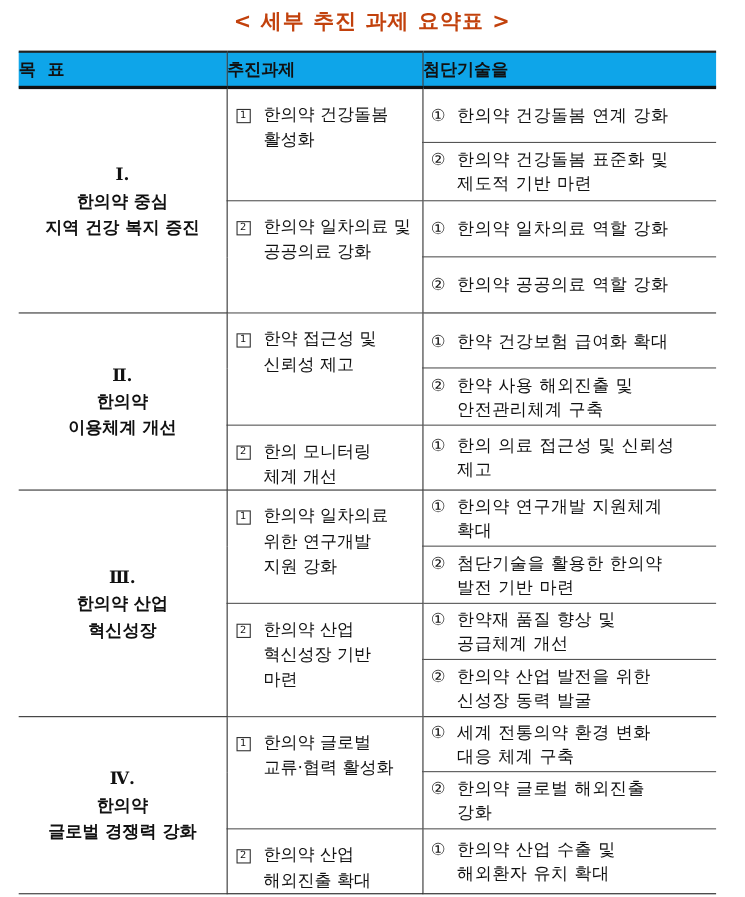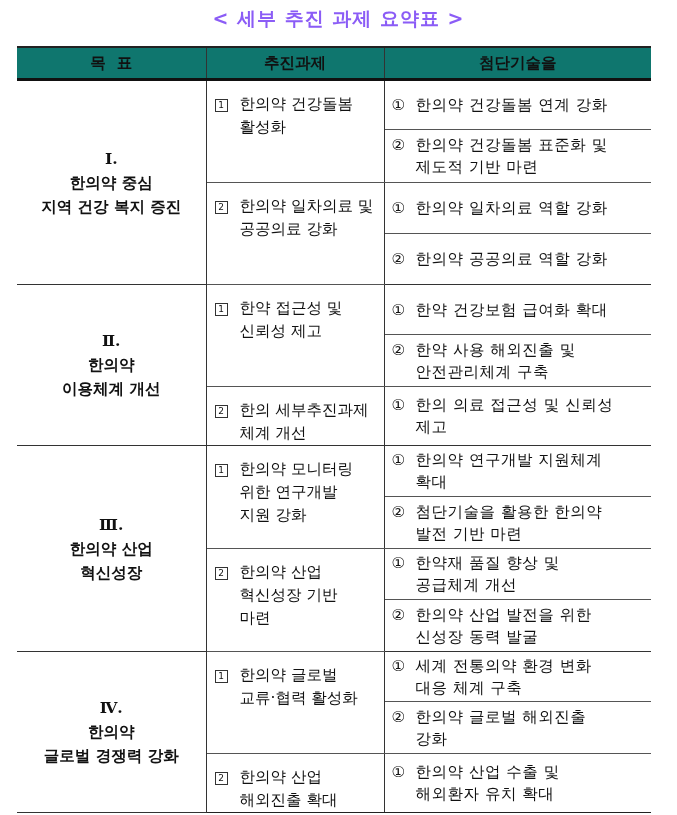--- a/index.html
+++ b/index.html
@@ -3,35 +3,35 @@
 <meta charset="utf-8">
 <style>
   html, body { margin: 0; padding: 0; background: #ffffff; }
   body {
     width: 677px; height: 815px; position: relative; overflow: hidden;
     font-family: "DejaVu Sans", "Liberation Sans", sans-serif;
     color: #111111;
   }
   .title {
     position: absolute; left: 0; top: 6px; width: 677px; text-align: center;
-    font-size: 19px; font-weight: bold; letter-spacing: 1px; color: #8b5cf6;
+    font-size: 19px; font-weight: bold; letter-spacing: 1px; color: #c2410c;
   }
   table.summary {
     position: absolute; left: 17px; top: 46px; width: 634px;
     border-collapse: collapse; table-layout: fixed;
     font-size: 15.5px;
   }
   table.summary col.c1 { width: 189px; }
   table.summary col.c2 { width: 178px; }
   table.summary col.c3 { width: 267px; }
   thead th {
-    background: #0f766e; height: 30px; font-weight: bold; font-size: 15.5px;
+    background: #0ea5e9; height: 30px; font-weight: bold; font-size: 15.5px;
     border-top: 2px solid #222; border-bottom: 3px solid #111;
     border-left: 1px solid #333; border-right: 1px solid #333;
-    padding: 0; text-align: center;
+    padding: 0; text-align: left;
   }
   thead th:first-child { border-left: none; }
   thead th:last-child { border-right: none; }
   td {
     padding: 0; vertical-align: middle;
     border-left: 1px solid #333; border-right: 1px solid #333;
   }
   td:first-child { border-left: none; }
   td:last-child { border-right: none; }
   td.goal {
@@ -172,21 +172,21 @@
               <div>안전관리체계 구축</div>
             </div>
           </div>
         </td>
       </tr>
       <tr class="group-end" style="height: 50px;">
         <td class="task" rowspan="1">
           <div class="inner">
             <span class="box">2</span>
             <div>
-              <div>한의 세부추진과제</div>
+              <div>한의 모니터링</div>
               <div>체계 개선</div>
             </div>
           </div>
         </td>
         <td class="detail">
           <div class="inner">
             <span class="circ">①</span>
             <div>
               <div>한의 의료 접근성 및 신뢰성</div>
               <div>제고</div>
@@ -197,21 +197,21 @@
       <tr style="height: 51px;">
         <td class="goal" rowspan="4">
           <div class="num">Ⅲ.</div>
           <div>한의약 산업</div>
           <div>혁신성장</div>
         </td>
         <td class="task" rowspan="2">
           <div class="inner">
             <span class="box">1</span>
             <div>
-              <div>한의약 모니터링</div>
+              <div>한의약 일차의료</div>
               <div>위한 연구개발</div>
               <div>지원 강화</div>
             </div>
           </div>
         </td>
         <td class="detail">
           <div class="inner">
             <span class="circ">①</span>
             <div>
               <div>한의약 연구개발 지원체계</div>

